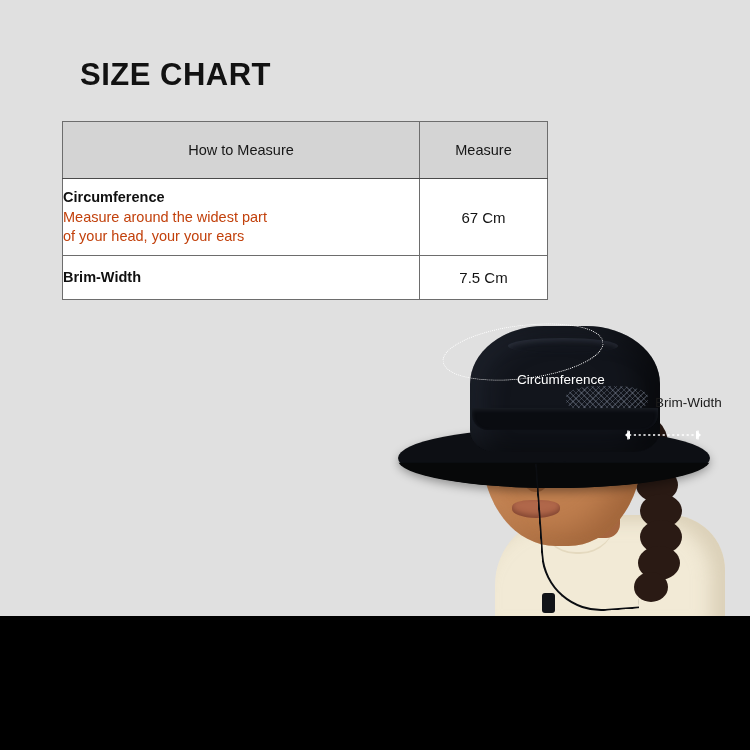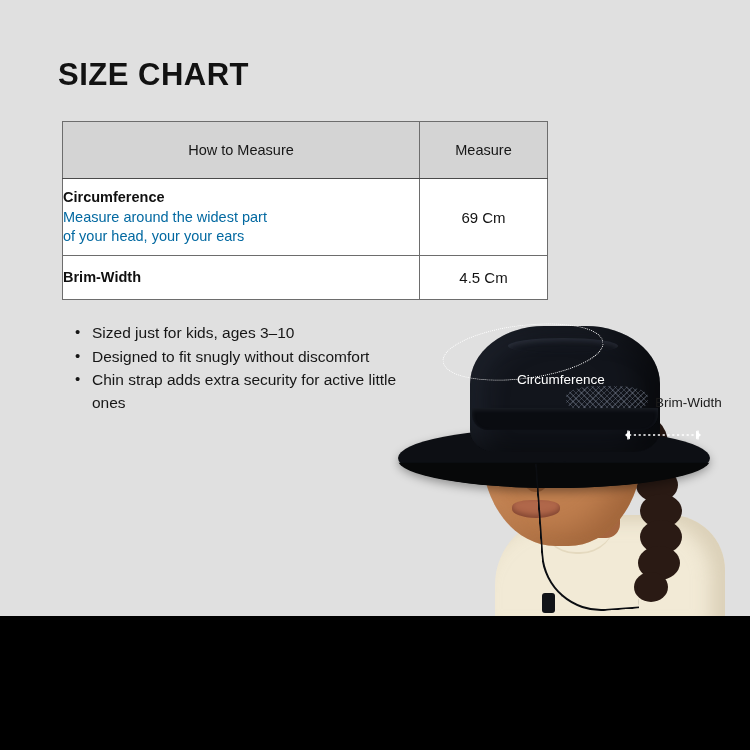--- a/index.html
+++ b/index.html
@@ -18,21 +18,21 @@
     position: absolute;
     inset: 0;
     width: 750px;
     height: 750px;
     background: #e0e0e0;
   }
 
   
   .page-title {
     position: absolute;
-    left: 58px;
+    left: 80px;
     top: 58px;
     font-size: 31px;
     font-weight: bold;
     letter-spacing: 0.5px;
     color: #121212;
     line-height: 1.1;
   }
 
   
   .size-table {
@@ -68,21 +68,21 @@
   }
   .measure-title {
     font-size: 14.5px;
     font-weight: bold;
     color: #101010;
     line-height: 1.35;
   }
   .measure-desc {
     font-size: 14.5px;
     font-weight: normal;
-    color: #0369a1;
+    color: #c2410c;
     line-height: 1.33;
   }
   .cell-value {
     text-align: center;
     font-size: 15px;
     color: #131313;
   }
   tr.row-circumference td { height: 76px; }
   tr.row-brim td { height: 43px; }
   tr.row-brim .cell-measure { padding-top: 0; padding-bottom: 0; }
@@ -388,36 +388,31 @@
         <th>Measure</th>
       </tr>
     </thead>
     <tbody>
       <tr class="row-circumference">
         <td class="cell-measure">
           <div class="measure-title">Circumference</div>
           <div class="measure-desc">Measure around the widest part</div>
           <div class="measure-desc">of your head, your your ears</div>
         </td>
-        <td class="cell-value">69 Cm</td>
+        <td class="cell-value">67 Cm</td>
       </tr>
       <tr class="row-brim">
         <td class="cell-measure">
           <div class="measure-title">Brim-Width</div>
         </td>
-        <td class="cell-value">4.5 Cm</td>
+        <td class="cell-value">7.5 Cm</td>
       </tr>
     </tbody>
   </table>
 
-  <ul class="features">
-    <li>Sized just for kids, ages 3–10</li>
-    <li>Designed to fit snugly without discomfort</li>
-    <li>Chin strap adds extra security for active little ones</li>
-  </ul>
 
   <div class="photo">
     <div class="photo-inner">
       <div class="shirt"></div>
       <div class="shirt-collar"></div>
       <div class="neck"></div>
       <div class="hair-top"></div>
       <div class="braid">
         <div class="braid-seg" style="left:4px;  top:2px;"></div>
         <div class="braid-seg" style="left:10px; top:28px;"></div>

